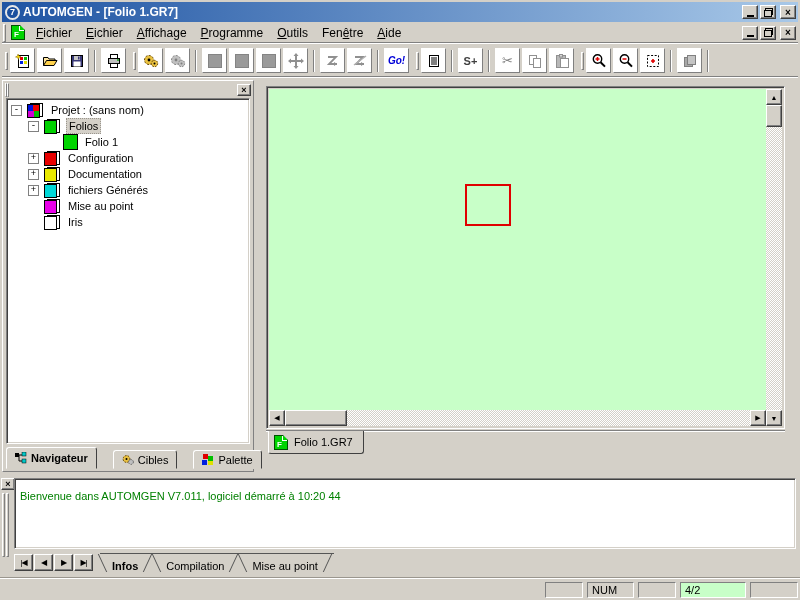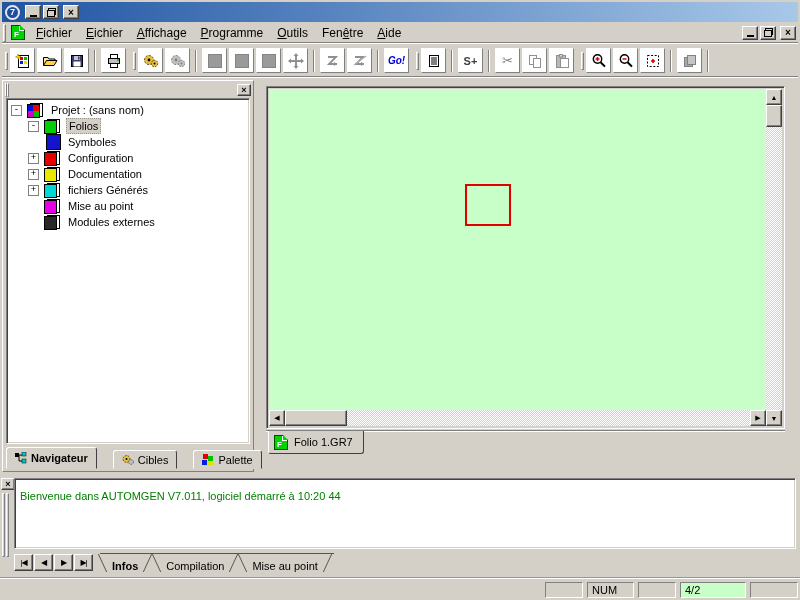--- a/index.html
+++ b/index.html
@@ -112,20 +112,21 @@
   #statusbar{left:0;top:577px;width:800px;height:23px;border-top:1px solid #9a968e;box-shadow:0 1px 0 #fff inset}
   .scell{position:absolute;top:4px;height:16px;border:1px solid;border-color:#808080 #fff #fff #808080;padding:1px 4px;font-size:11px}
 </style>
 </head>
 <body>
 
 <div id="titlebar" class="abs">
   <span class="appicon">
       <span>7</span>
     </span>
+  <span id="title-text">AUTOMGEN - [Folio 1.GR7]</span>
   <span class="wbtn btn3d">
       <span class="glyph-min"></span>
     </span>
   <span class="wbtn btn3d">
       <span class="glyph-restore"></span>
     </span>
   <span class="wbtn btn3d" style="margin-left:4px">
       <span>×</span>
     </span>
 </div>
@@ -351,24 +352,24 @@
         </div>
       <div class="trow sel">
           <span class="pad1"></span>
           <span class="slot">
             <span class="expander">-</span>
           </span>
           <span class="ticon" data-icon="stack-green"></span>
           <span class="tlabel">Folios</span>
         </div>
       <div class="trow">
-          <span class="pad1"></span>
+          <span class="pad2"></span>
           <span class="slot"></span>
-          <span class="ticon" data-icon="page-blue"></span>
-          <span class="tlabel">Symboles</span>
+          <span class="ticon" data-icon="page-green"></span>
+          <span class="tlabel">Folio 1</span>
         </div>
       <div class="trow">
           <span class="pad1"></span>
           <span class="slot">
             <span class="expander">+</span>
           </span>
           <span class="ticon" data-icon="stack-red"></span>
           <span class="tlabel">Configuration</span>
         </div>
       <div class="trow">
@@ -389,22 +390,22 @@
         </div>
       <div class="trow">
           <span class="pad1"></span>
           <span class="slot"></span>
           <span class="ticon" data-icon="stack-magenta"></span>
           <span class="tlabel">Mise au point</span>
         </div>
       <div class="trow">
           <span class="pad1"></span>
           <span class="slot"></span>
-          <span class="ticon" data-icon="stack-black"></span>
-          <span class="tlabel">Modules externes</span>
+          <span class="ticon" data-icon="stack-white"></span>
+          <span class="tlabel">Iris</span>
         </div>
     </div>
     <div id="nav-tabs" class="abs">
       <span class="ntab active">
         <span class="ic">
             <svg width="12" height="12">
               <rect x="0" y="1" width="4" height="4" fill="#000"></rect>
               <rect x="7" y="0" width="4" height="4" fill="#00c8c8" stroke="#000" stroke-width=".5"></rect>
               <rect x="7" y="7" width="4" height="4" fill="#00c8c8" stroke="#000" stroke-width=".5"></rect>
               <path d="M4 3 h3 M4 3 v6 h3" stroke="#000" fill="none"></path>

